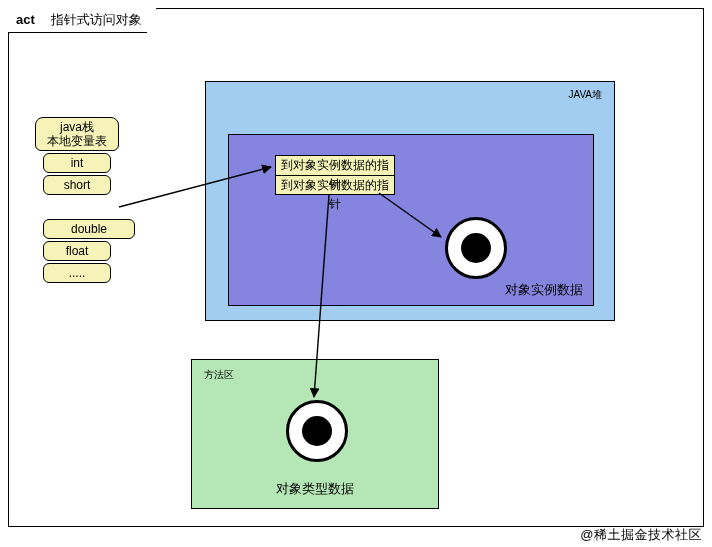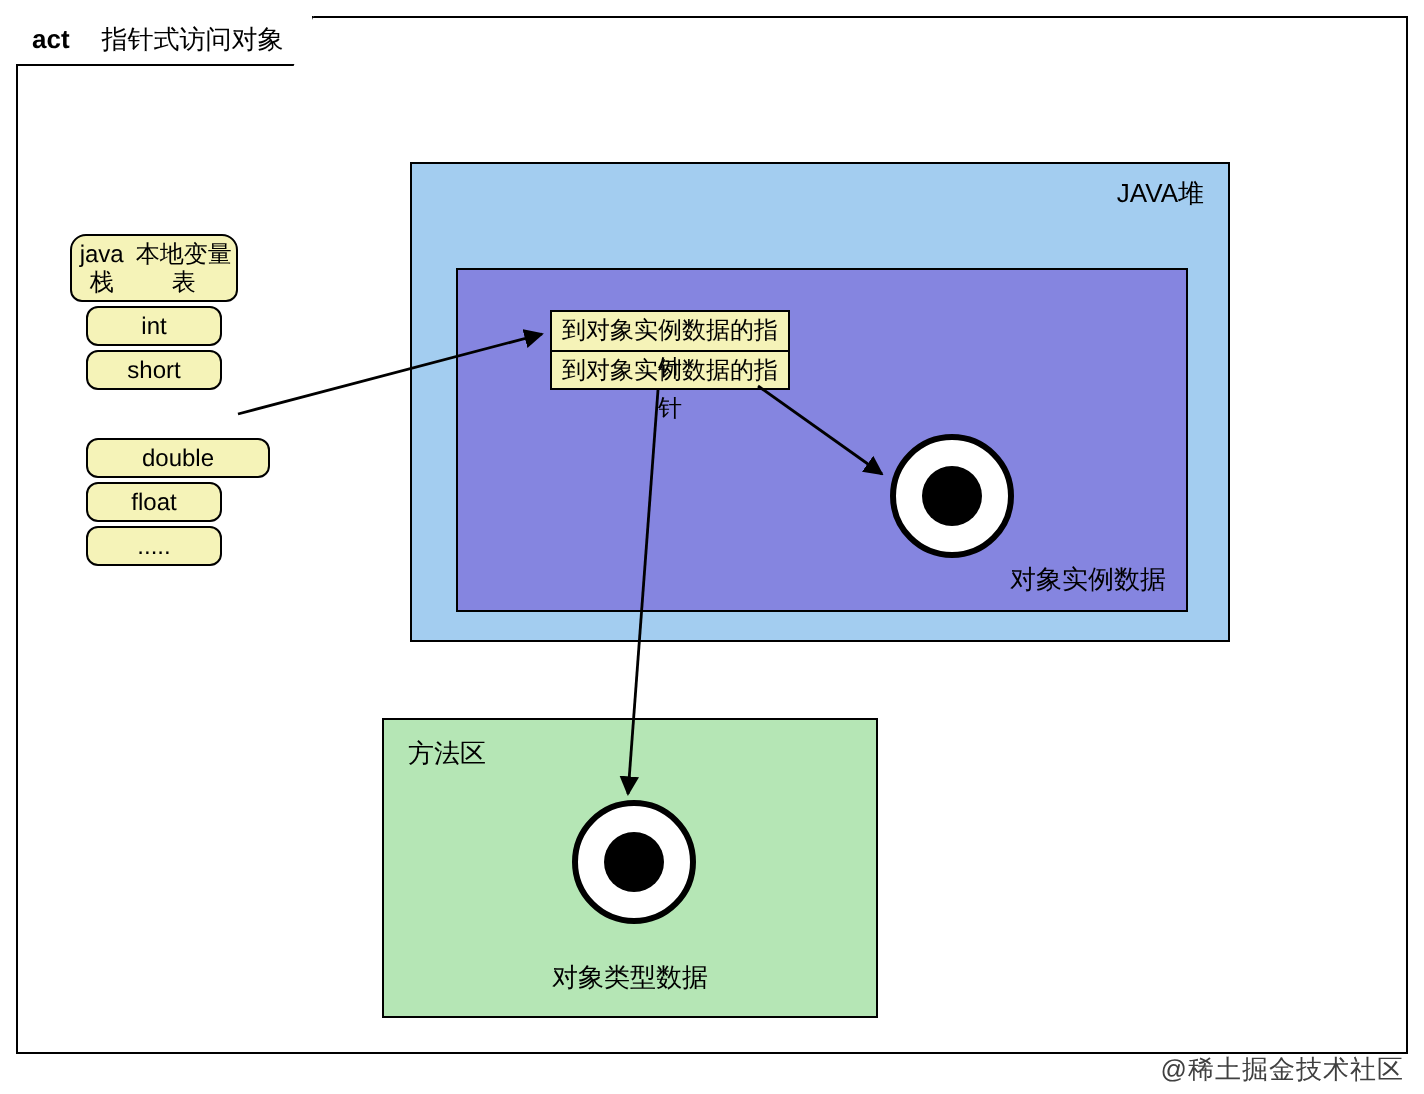--- a/index.html
+++ b/index.html
@@ -20,29 +20,29 @@
     background:#fff;
     padding:3px 14px 3px 8px;
     font-size:13px;
     clip-path:polygon(0 0,100% 0,calc(100% - 10px) 100%,0 100%);
   }
   .frame-title b{font-weight:700;margin-right:16px}
   .box{position:absolute;box-sizing:border-box}
   .heap{
     border:1.5px solid #000;background:#a3cdf0;
   }
-  .heap-label{position:absolute;right:12px;top:6px;font-size:13px}
+  .heap-label{position:absolute;right:12px;top:6px;font-size:10px}
   .inner-heap{
     border:1.5px solid #000;background:#8585e0;
   }
   .inner-heap-label{position:absolute;right:10px;bottom:6px;font-size:13px}
   .method-area{
     border:1.5px solid #000;background:#b5e6b5;
   }
-  .method-area-label{position:absolute;left:12px;top:8px;font-size:13px}
+  .method-area-label{position:absolute;left:12px;top:8px;font-size:10px}
   .method-area-caption{position:absolute;left:0;right:0;bottom:10px;text-align:center;font-size:13px}
   .stack-cell{
     box-sizing:border-box;
     border:1.5px solid #000;background:#f5f3b8;
     text-align:center;line-height:1.2;
     display:flex;align-items:center;justify-content:center;
     border-radius:6px;
     font-size:12px;
   }
   .stack-header{border-radius:8px 8px 6px 6px;padding:2px 0}
@@ -60,32 +60,32 @@
     background:#fff;border:3px solid #000;
   }
   .bull-inner{
     position:absolute;left:50%;top:50%;width:30px;height:30px;
     margin-left:-15px;margin-top:-15px;border-radius:50%;
     background:#000;
   }
   svg.arrows{position:absolute;left:0;top:0;pointer-events:none}
   .watermark{
     position:absolute;right:10px;bottom:3px;
-    color:#404040;font-size:13px;letter-spacing:0.5px;
+    color:#000000;font-size:13px;letter-spacing:0.5px;
   }
 </style>
 </head>
 <body>
 
 <div class="frame">
   <div class="frame-title">
     <b>act</b><span>指针式访问对象</span>
   </div>
 
-  <div class="box stack-cell stack-header" style="left:26px;top:108px;width:84px;height:34px;flex-direction:row">
+  <div class="box stack-cell stack-header" style="left:26px;top:108px;width:84px;height:34px;flex-direction:column">
     <div>java栈</div>
     <div>本地变量表</div>
   </div>
   <div class="box stack-cell" style="left:34px;top:144px;width:68px;height:20px">
       <span>int</span>
     </div>
   <div class="box stack-cell" style="left:34px;top:166px;width:68px;height:20px">
       <span>short</span>
     </div>
   <div class="box stack-cell" style="left:34px;top:210px;width:92px;height:20px">

